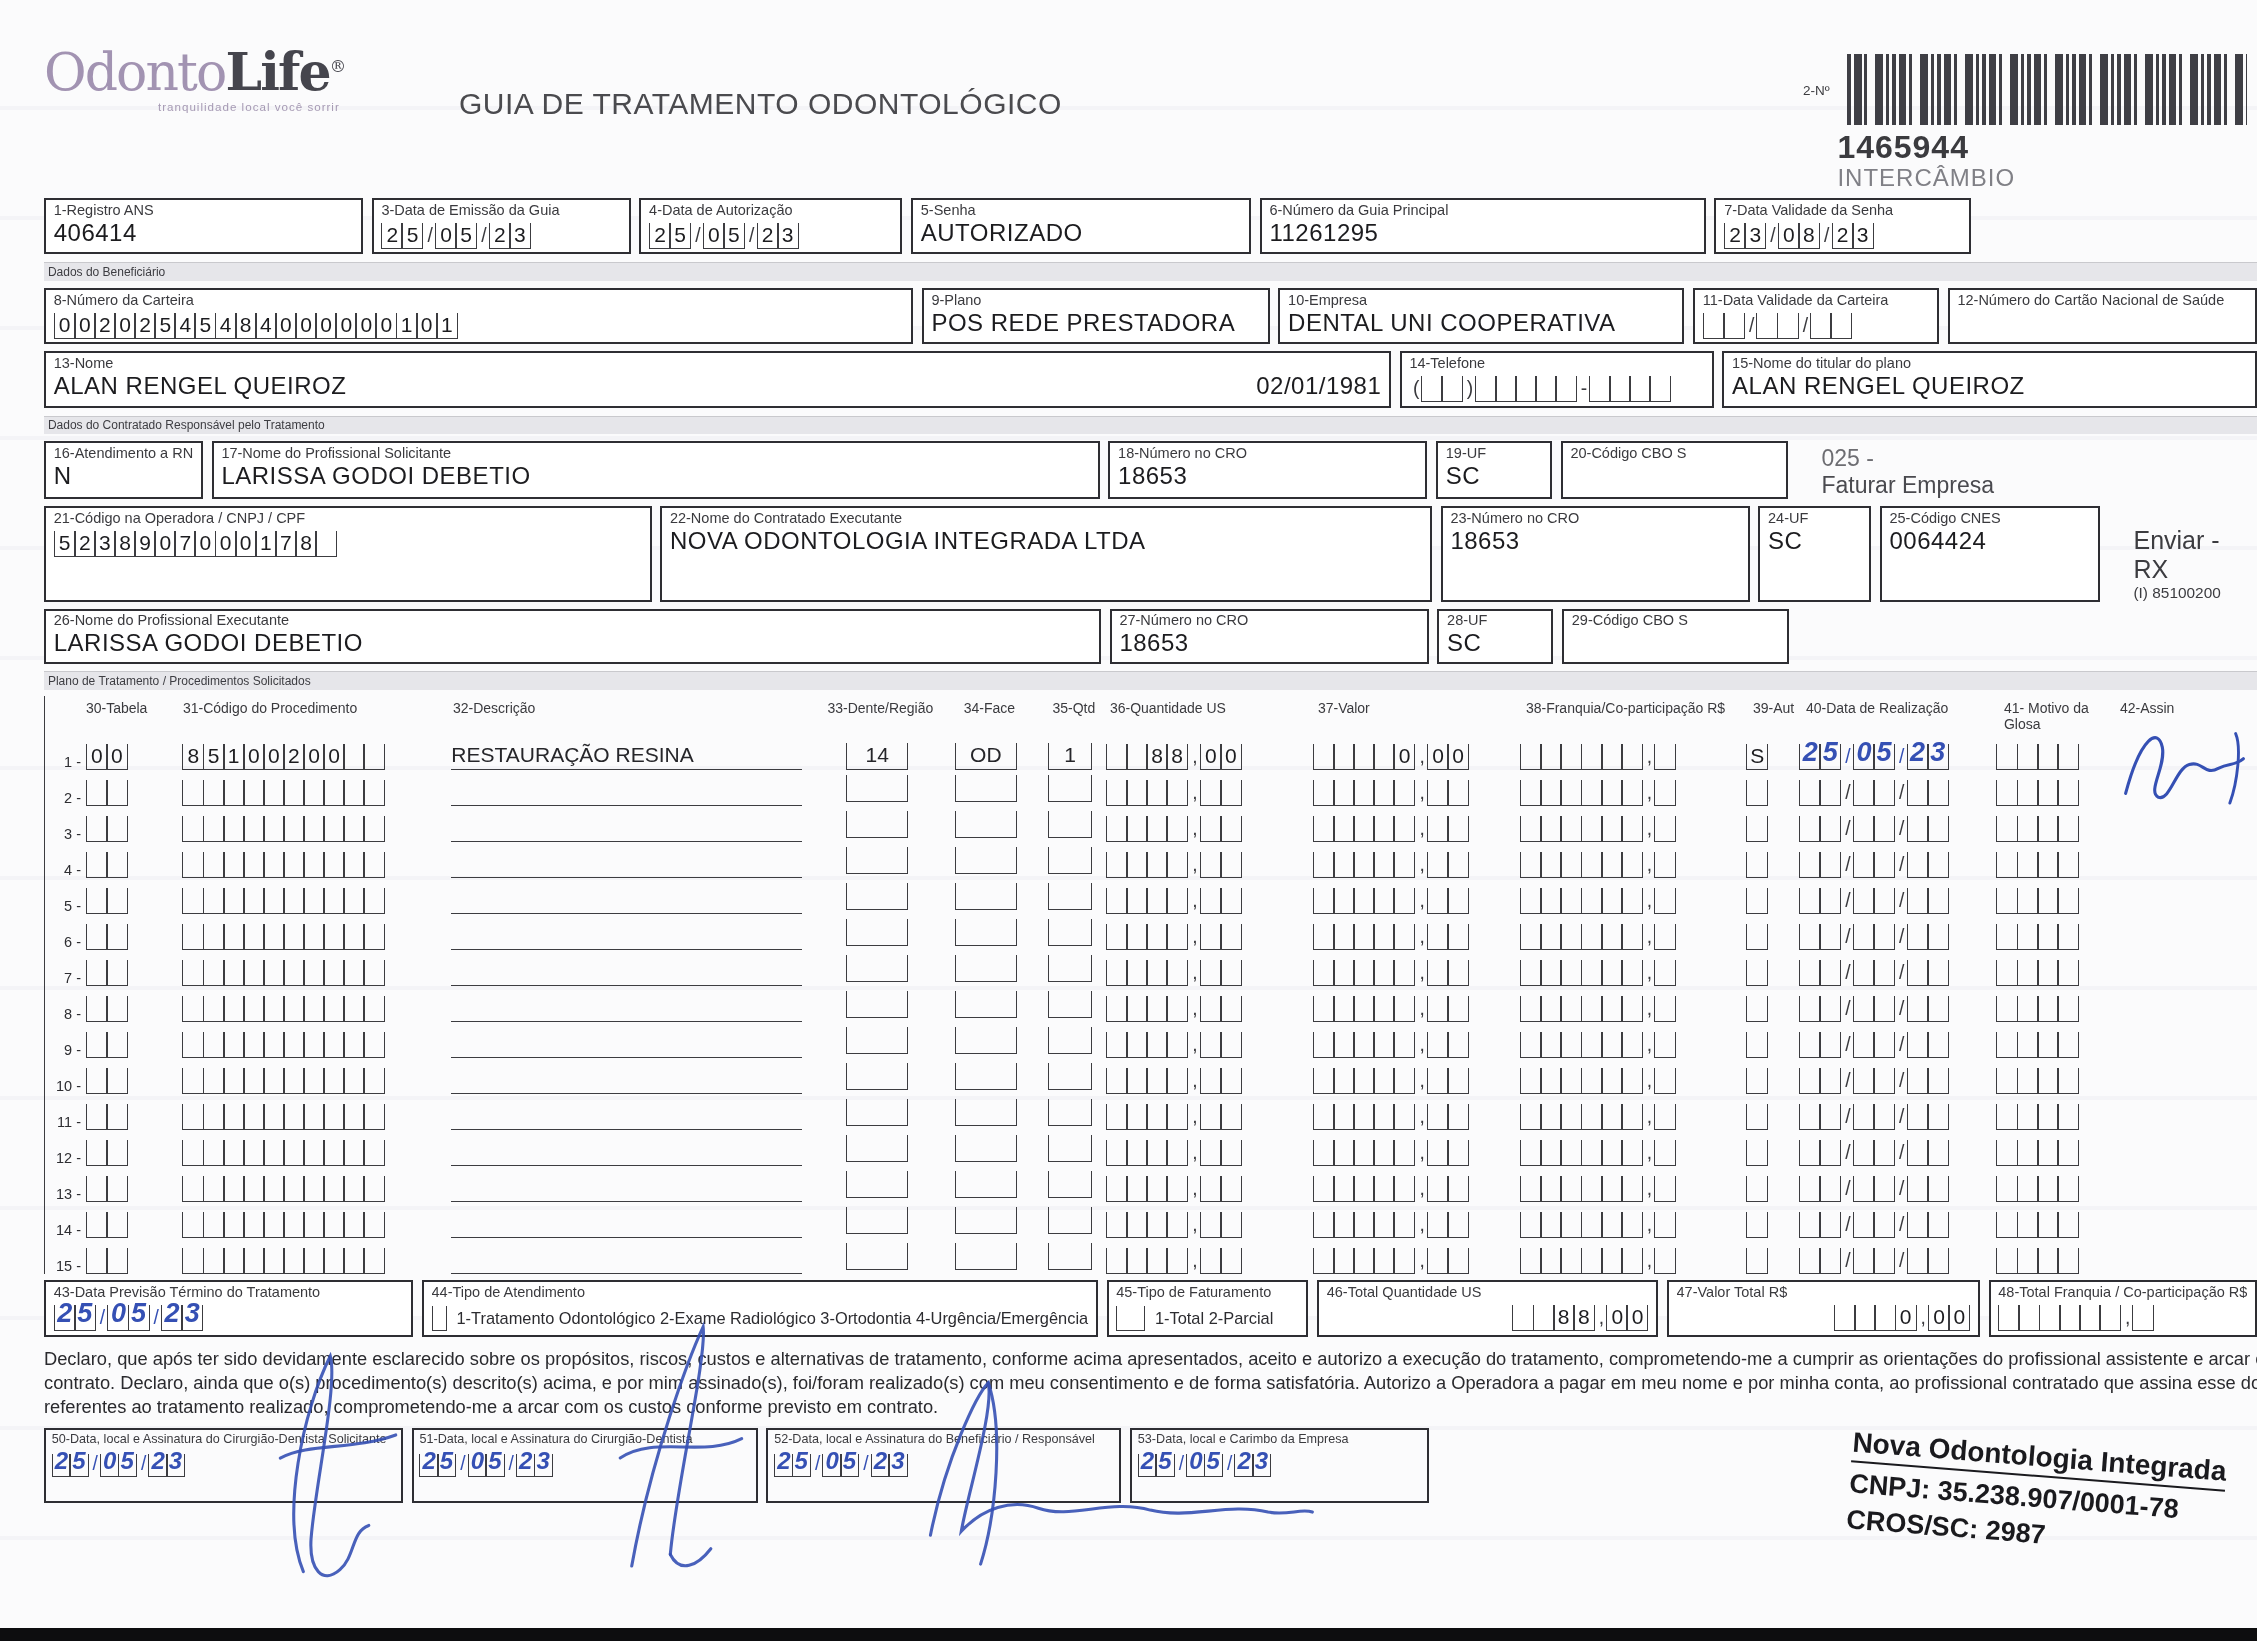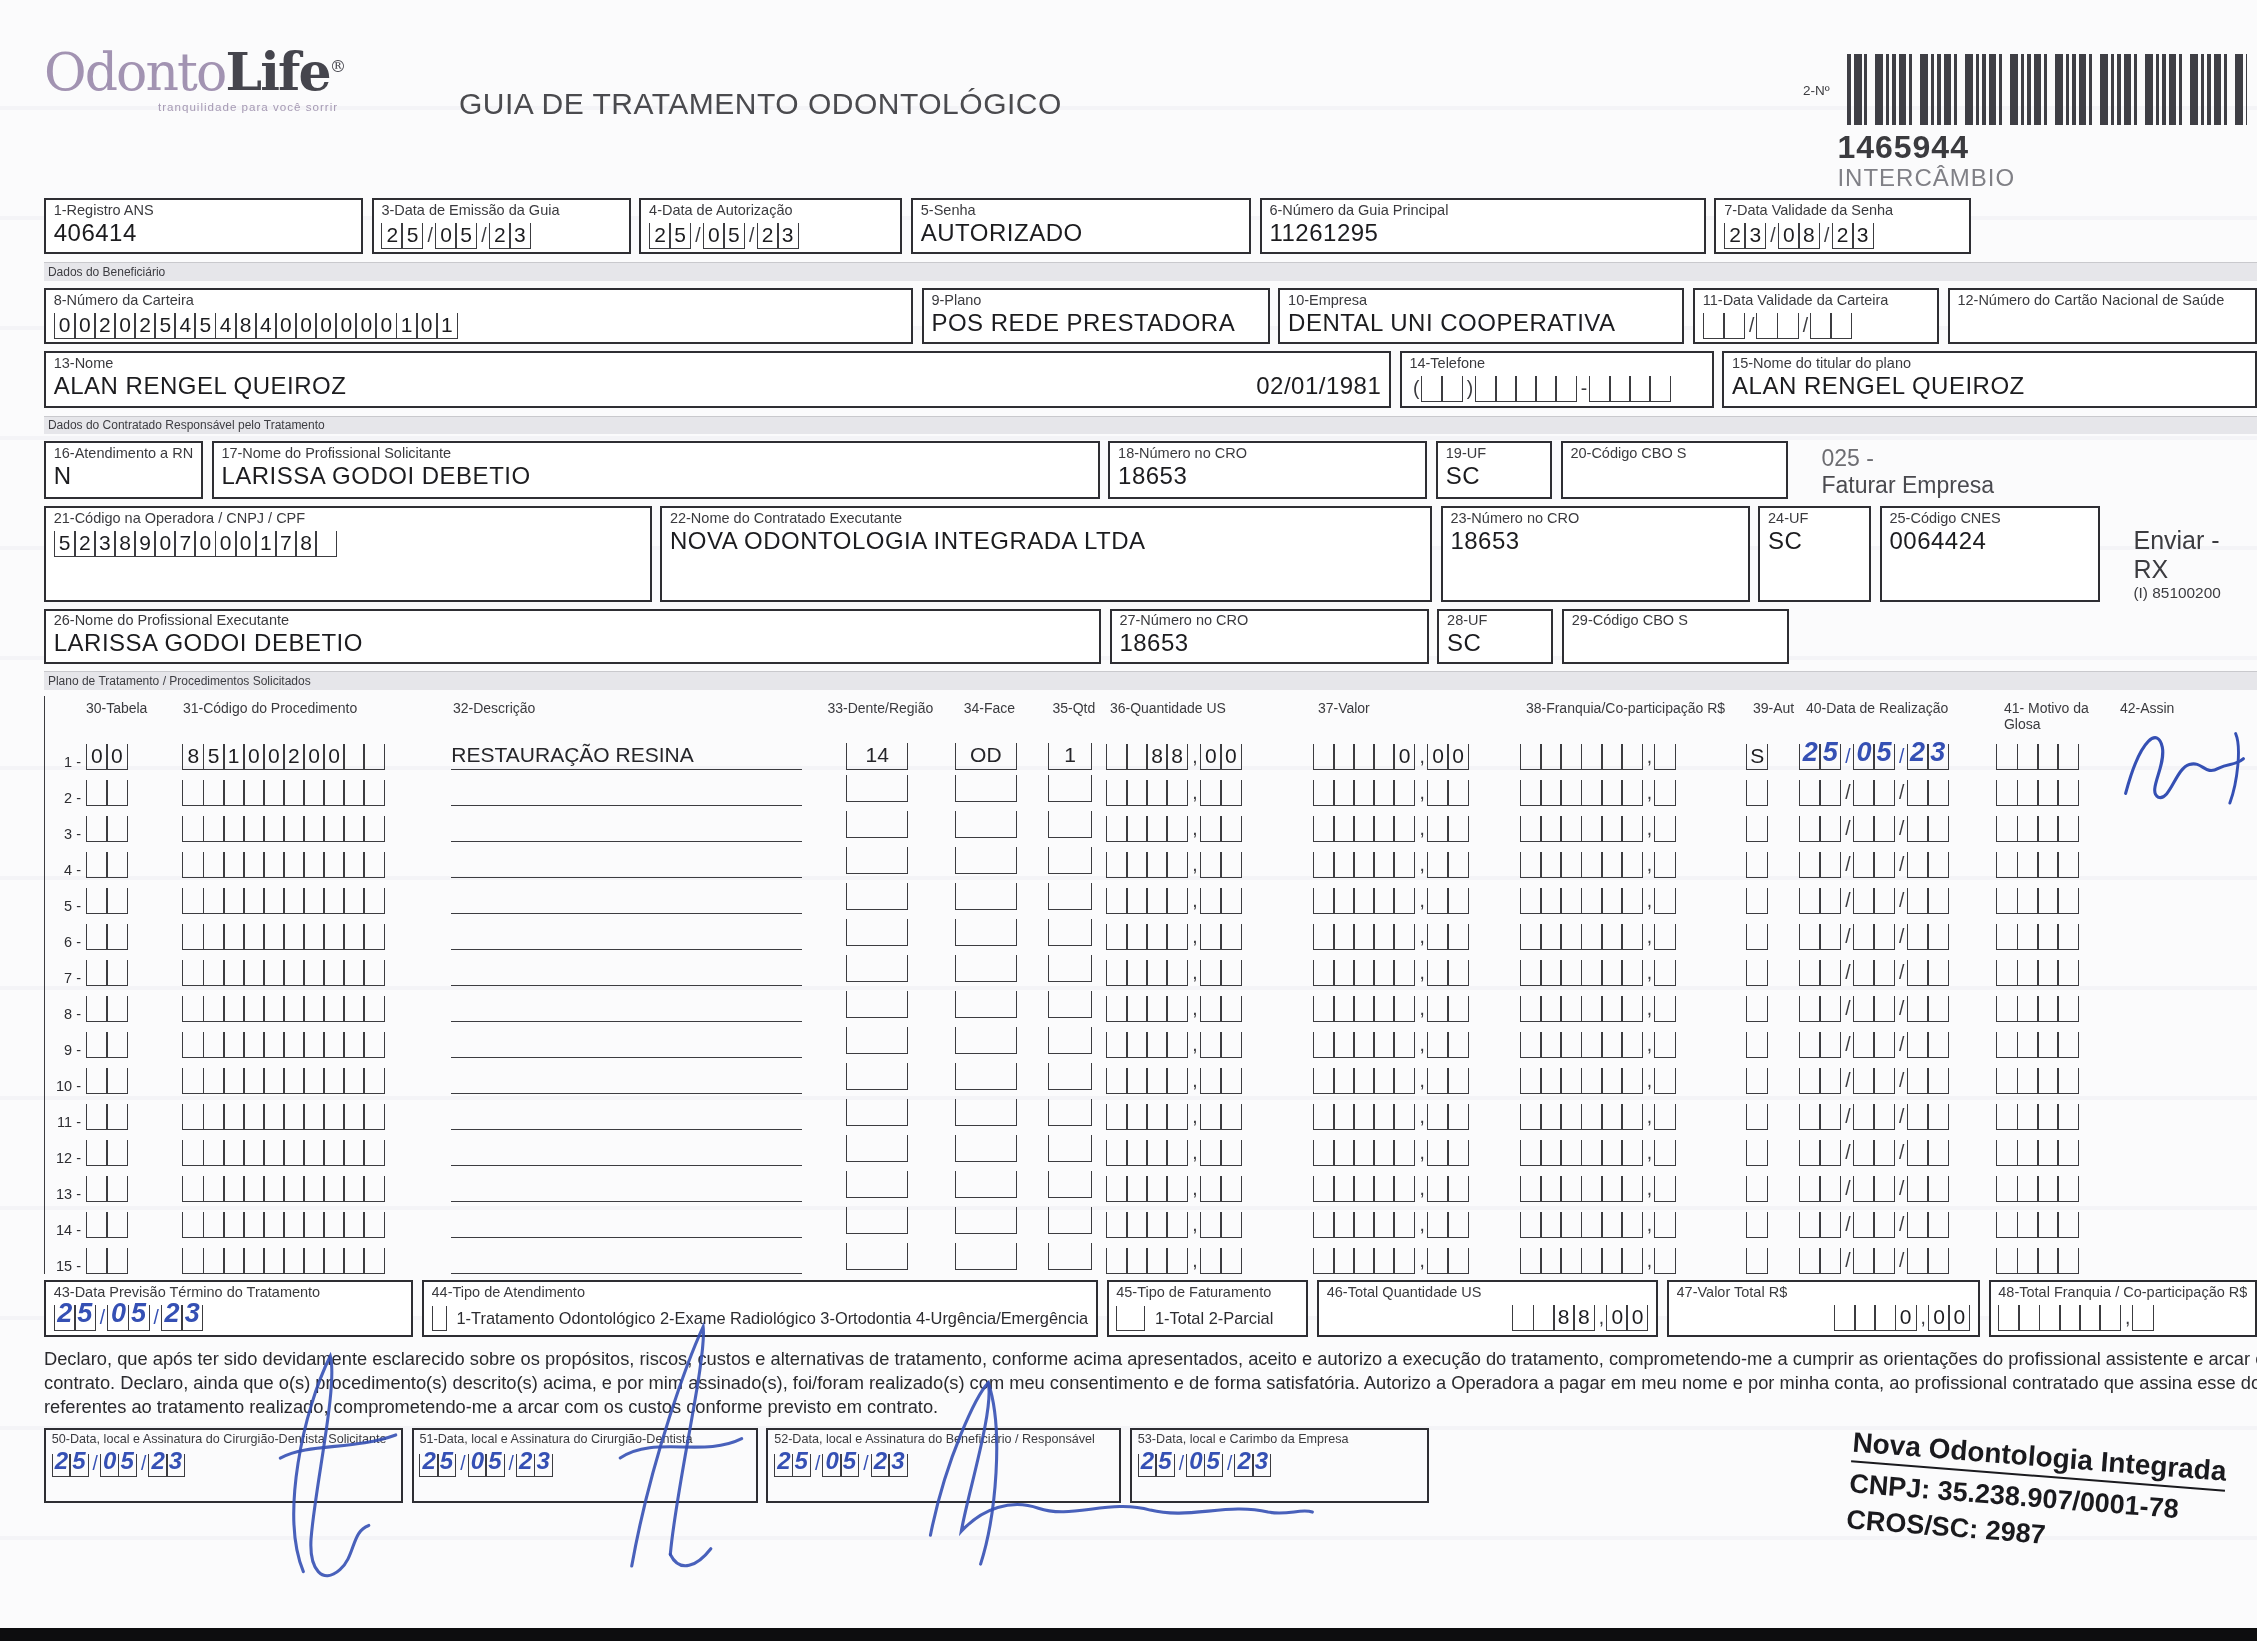--- a/index.html
+++ b/index.html
@@ -94,21 +94,21 @@
 </style>
 </head>
 <body>
 
 <div class="page">
 <div class="content">
 
   <div class="hdr">
     <div class="logoblk">
       <div class="logoline"><span class="logo1">Odonto</span><span class="logo2">Life</span><span class="logoreg">®</span></div>
-      <div class="tagline">tranquilidade para você sorrir</div>
+      <div class="tagline">tranquilidade local você sorrir</div>
     </div>
     <div class="titleblk">GUIA DE TRATAMENTO ODONTOLÓGICO</div>
     <div class="rightblk">
       <div class="bclabel">2-Nº</div>
       <div class="bcstack">
         <div class="barcode"></div>
         <div class="bcnum">1465944</div>
         <div class="bcmode">INTERCÂMBIO</div>
       </div>
     </div>

